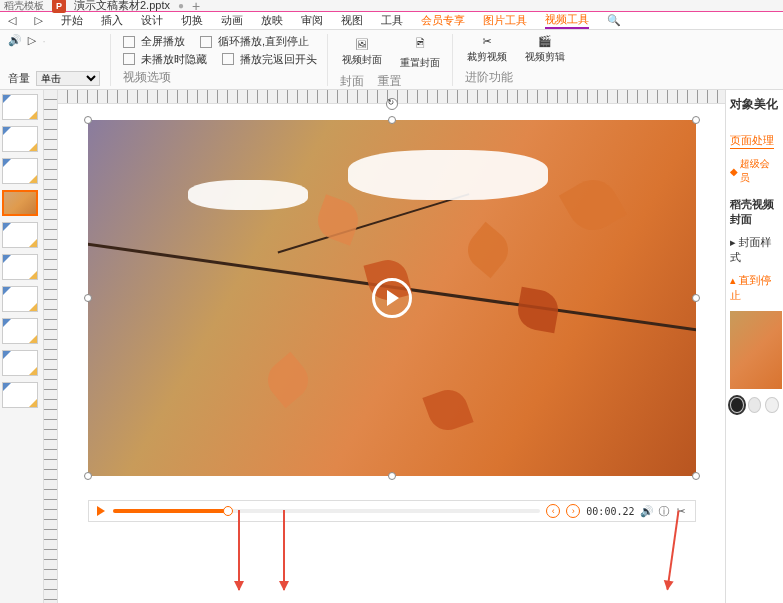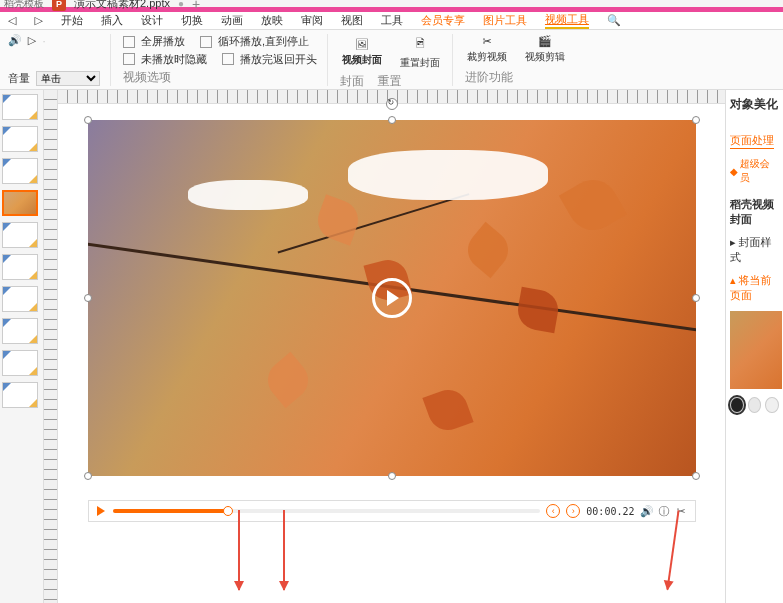--- a/index.html
+++ b/index.html
@@ -1,25 +1,25 @@
 <!DOCTYPE html>
 <html><head>
   <meta charset="utf-8">
   <style>
     * { margin: 0; padding: 0; box-sizing: border-box; font-family: "Microsoft YaHei", sans-serif; }
     body { width: 783px; height: 603px; overflow: hidden; background: #fff; font-size: 12px; color: #333; position: relative; }
     
-    .titlebar { height: 12px; background: #f5f5f5; display: flex; align-items: center; padding: 0 4px; gap: 8px; border-bottom: 5px solid #ec4899; }
+    .titlebar { height: 12px; background: #f5f5f5; display: flex; align-items: center; padding: 0 4px; gap: 8px; border-bottom: 1px solid #ec4899; }
     .titlebar .icon { width: 14px; height: 14px; background: #d24726; border-radius: 2px; color: #fff; display: inline-flex; align-items: center; justify-content: center; font-size: 9px; font-weight: bold; }
     .tab-label { font-size: 11px; color: #333; }
     .plus { color: #888; font-size: 14px; }
     
     .ribbon-tabs { height: 18px; display: flex; align-items: center; padding-left: 8px; gap: 18px; background: #fff; border-bottom: 1px solid #ddd; font-size: 11px; }
     .ribbon-tabs span { cursor: pointer; color: #333; }
-    .ribbon-tabs .active { color: #ff6a00; border-bottom: 2px solid #eab308; text-decoration: underline; }
+    .ribbon-tabs .active { color: #ff6a00; border-bottom: 2px solid #a21caf; }
     .ribbon-tabs .special { color: #ff6a00; }
     
     .ribbon-body { height: 60px; background: #fafafa; border-bottom: 1px solid #ddd; display: flex; padding: 4px 8px; gap: 12px; font-size: 11px; align-items: flex-start; }
     .ribbon-group { display: flex; flex-direction: column; gap: 2px; border-right: 1px solid #e5e5e5; padding-right: 10px; height: 52px; justify-content: space-between; }
     .ribbon-row { display: flex; align-items: center; gap: 6px; }
     .ribbon-group-label { font-size: 12px; color: #888; }
     .small-btn { display: flex; align-items: center; gap: 2px; padding: 1px 2px; }
     .checkbox { width: 12px; height: 12px; border: 1px solid #999; display: inline-block; }
     
     .workspace { display: flex; height: 513px; }
@@ -128,21 +128,21 @@
   </div>
   <div class="ribbon-group" style="min-width:150px;">
     <div class="ribbon-row"><span class="checkbox"></span><span>全屏播放</span>&nbsp;<span class="checkbox"></span><span>循环播放,直到停止</span></div>
     <div class="ribbon-row"><span class="checkbox"></span><span>未播放时隐藏</span>&nbsp;<span class="checkbox"></span><span>播放完返回开头</span></div>
     <div class="ribbon-group-label">视频选项</div>
   </div>
   <div class="ribbon-group">
     <div class="ribbon-row" style="gap:14px;">
       <div class="small-btn" style="flex-direction:column;align-items:center;">
         <span>🖼</span>
-        <span style="font-size:10px;font-weight:bold;">视频封面</span>
+        <span style="font-size:10px;">视频封面</span>
       </div>
       <div class="small-btn" style="flex-direction:column;align-items:center;">
         <span>🖻</span>
         <span style="font-size:10px;">重置封面</span>
       </div>
     </div>
     <div class="ribbon-group-label"><span>封面</span>&nbsp;&nbsp;&nbsp;&nbsp;<span>重置</span></div>
   </div>
   <div class="ribbon-group" style="border-right:none;">
     <div class="ribbon-row" style="gap:14px;">
@@ -257,21 +257,21 @@
 
   <div class="right-panel">
     <div class="panel-title">对象美化</div>
     <div class="panel-tab">页面处理</div>
     <div class="panel-link">
         <span>◆</span>
         <span>超级会员</span>
       </div>
     <div class="panel-section" style="font-weight:bold;">稻壳视频封面</div>
     <div class="panel-section">▸ <span>封面样式</span></div>
-    <div class="panel-section accent">▴ <span>将当前页面</span></div>
+    <div class="panel-section accent">▴ <span>直到停止</span></div>
     <div class="preview-thumb"></div>
     <div class="color-dots">
       <div class="dot sel" style="background:#222;"></div>
       <div class="dot" style="background:#e8e8e8;"></div>
       <div class="dot" style="background:#f0f0f0;"></div>
     </div>
   </div>
 </div>
 
 </body></html>

